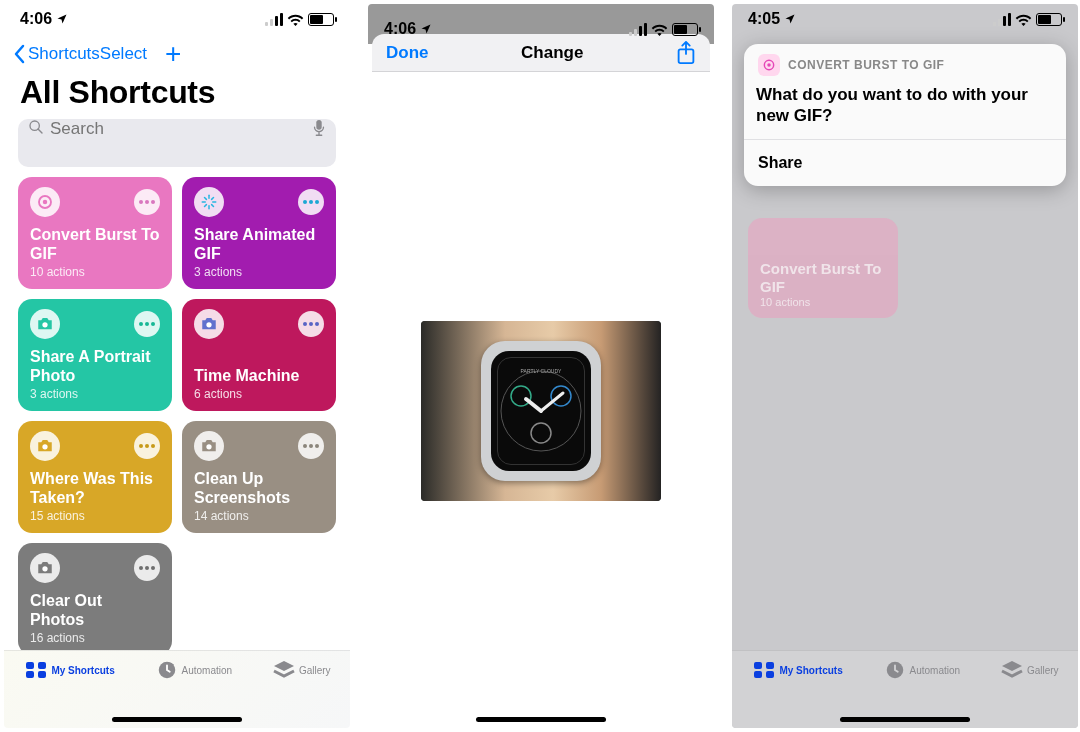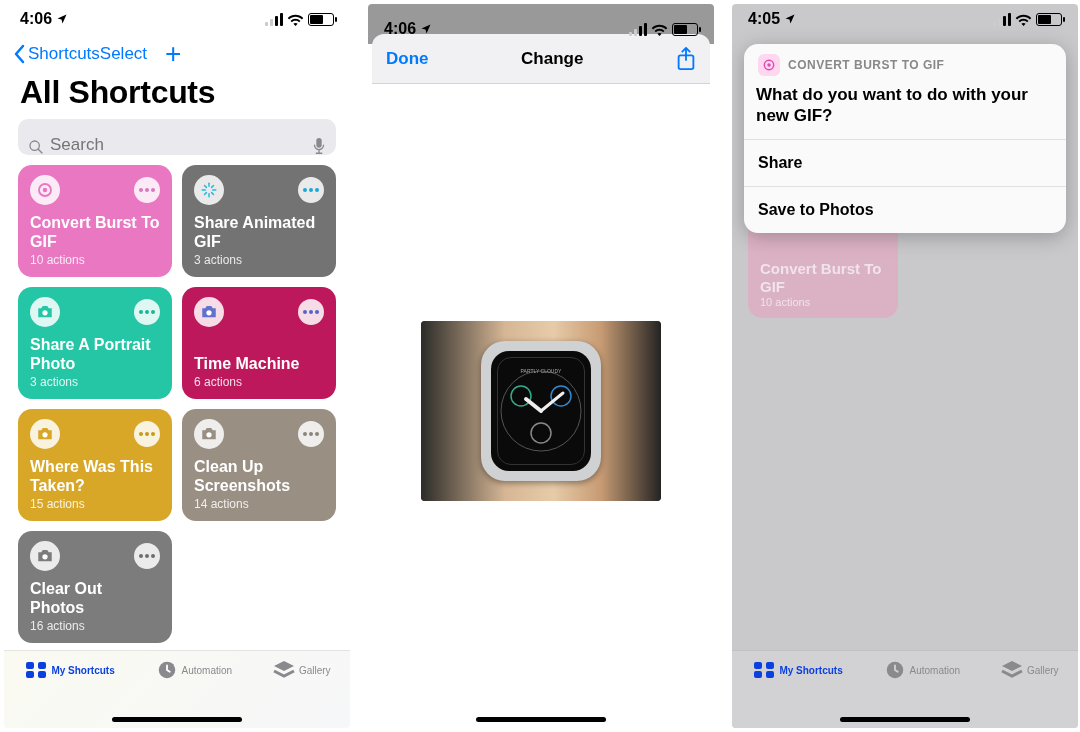--- a/index.html
+++ b/index.html
@@ -17,21 +17,21 @@
   .signal span:nth-child(4){height:13px;}
   .battery { width:26px; height:13px; border:1.5px solid #000; border-radius:3px; position:relative; }
   .battery::after { content:""; position:absolute; right:-4px; top:3px; width:2px; height:5px; background:#000; border-radius:1px;}
   .battery-fill { position:absolute; left:1px; top:1px; bottom:1px; width:55%; background:#000; border-radius:1px; }
   
   .nav-row { display:flex; align-items:center; justify-content:flex-start; padding:6px 14px 4px 8px; }
   .back-link { display:flex; align-items:center; color:#007aff; font-size:17px; gap:2px; cursor:pointer;}
   .nav-right { display:flex; align-items:center; gap:18px; color:#007aff; font-size:17px;}
   .plus { font-size:28px; font-weight:300; line-height:1; color:#007aff; cursor:pointer;}
   .big-title { font-size:32px; font-weight:800; padding:2px 16px 8px; letter-spacing:-0.3px;}
-  .search-wrap { margin:0 14px 10px; background:#e9e9ee; border-radius:10px; height:36px; display:flex; align-items:flex-end; padding:0 10px; gap:6px;}
+  .search-wrap { margin:0 14px 10px; background:#e9e9ee; border-radius:10px; height:48px; display:flex; align-items:flex-start; padding:0 10px; gap:6px;}
   .search-wrap .mag { color:#8a8a8e; }
   .search-wrap input { flex:1; border:none; background:transparent; font-size:17px; color:#8a8a8e; outline:none;}
   .search-wrap .mic { color:#8a8a8e; }
   .grid { display:grid; grid-template-columns:1fr 1fr; gap:10px; padding:0 14px; }
   .tile { border-radius:14px; padding:10px 12px 10px 12px; color:#fff; position:relative; height:112px; display:flex; flex-direction:column; justify-content:space-between; cursor:pointer;}
   .tile-top { display:flex; justify-content:space-between; align-items:center; }
   .tile-icon-circle { width:30px; height:30px; border-radius:50%; background:rgba(255,255,255,0.85); display:flex; align-items:center; justify-content:center;}
   .tile-more { width:26px; height:26px; border-radius:50%; background:rgba(255,255,255,0.85); display:flex; align-items:center; justify-content:center; gap:2px;}
   .tile-more span{width:4px;height:4px;border-radius:50%;}
   .tile-title { font-size:16px; font-weight:700; line-height:1.2; }
@@ -43,21 +43,21 @@
   
   .tabbar { position:absolute; bottom:0; left:0; right:0; height:78px; background:linear-gradient(135deg,#fafaf2 0%,#f6f7f8 100%); display:flex; justify-content:space-around; align-items:flex-start; padding-top:8px; border-top:0.5px solid rgba(0,0,0,0.08);}
   .tab { display:flex; flex-direction:row; align-items:center; gap:2px; font-size:10px; color:#8a8a8e; cursor:pointer;}
   .tab.active { color:#0a3fe0; font-weight:600;}
   .tab-icon { width:26px; height:22px; display:flex; align-items:center; justify-content:center;}
   .home-ind { position:absolute; bottom:6px; left:50%; transform:translateX(-50%); width:130px; height:5px; background:#000; border-radius:3px;}
   
   .p2 { background:#fff; }
   .p2-top-grey { background:#999; height:40px; display:flex; align-items:flex-end;}
   .p2-top-grey .status-bar{width:100%;}
-  .p2-sheet-head { background:#f1f1f3; border-top-left-radius:12px; border-top-right-radius:12px; margin:-10px 4px 0 4px; height:50px; display:flex; align-items:center; justify-content:space-between; padding:0 14px; border-bottom:0.5px solid #d4d4d7;}
+  .p2-sheet-head { background:#f1f1f3; border-top-left-radius:12px; border-top-right-radius:12px; margin:-10px 4px 0 4px; height:38px; display:flex; align-items:center; justify-content:space-between; padding:0 14px; border-bottom:0.5px solid #d4d4d7;}
   .p2-done { color:#007aff; font-size:17px; font-weight:600; cursor:pointer;}
   .p2-title { font-size:17px; font-weight:700; }
   .p2-share { color:#007aff; cursor:pointer;}
   .p2-body { position:absolute; top:90px; bottom:0; left:4px; right:4px; background:#fff; display:flex; align-items:center; justify-content:center;}
   .watch-img { width:240px; height:180px; background:linear-gradient(180deg,#3a3d3a 10%,#c9b39a 50%,#3a3d3a 90%); border-radius:4px; position:relative; display:flex; align-items:center; justify-content:center; overflow:hidden;}
   .wrist { position:absolute; inset:0; background:linear-gradient(90deg,#2b2b28 0%,#d6b695 35%,#e7cba8 55%,#c79b74 75%,#242323 100%);}
   .watch-case { position:relative; width:120px; height:140px; background:#cfd1d3; border-radius:24px; display:flex; align-items:center; justify-content:center; box-shadow:0 2px 6px rgba(0,0,0,0.4);}
   .watch-face { width:100px; height:120px; background:#0a0a0a; border-radius:18px; position:relative; overflow:hidden;}
   .watch-face::after{content:"";position:absolute;inset:6px;border:1px solid #333;border-radius:14px;}
   
@@ -153,21 +153,21 @@
             <span></span>
             <span></span>
           </span>
       </div>
       <div>
           <div class="tile-title">Convert Burst To GIF</div>
       <div class="tile-sub">10 actions</div>
         </div>
     </div>
 
-    <div class="tile tile2" style="background:#737373">
+    <div class="tile tile2" style="background:#a21caf">
       <div class="tile-top">
         <span class="tile-icon-circle">
             <svg width="18" height="18" viewBox="0 0 24 24">
               <g stroke="#27b6e0" stroke-width="2" stroke-linecap="round">
                 <line x1="12" y1="3" x2="12" y2="7"></line>
                 <line x1="12" y1="17" x2="12" y2="21"></line>
                 <line x1="3" y1="12" x2="7" y2="12"></line>
                 <line x1="17" y1="12" x2="21" y2="12"></line>
                 <line x1="6" y1="6" x2="8.5" y2="8.5"></line>
                 <line x1="15.5" y1="15.5" x2="18" y2="18"></line>
@@ -423,21 +423,20 @@
       <span class="card-head-icon">
           <svg width="14" height="14" viewBox="0 0 24 24">
             <circle cx="12" cy="12" r="8" stroke="#e546b7" stroke-width="2.5" fill="none"></circle>
             <circle cx="12" cy="12" r="3" fill="#e546b7"></circle>
           </svg>
         </span>
       <span class="card-head-title">CONVERT BURST TO GIF</span>
     </div>
     <div class="card-q">What do you want to do with your new GIF?</div>
     <div class="card-row">Share</div>
-    <div class="card-row">Save to Photos</div>
   </div>
 
   <div class="tabbar">
     <div class="tab active">
       <span class="tab-icon">
           <svg width="24" height="20" viewBox="0 0 24 20">
             <rect x="2" y="2" width="8" height="7" rx="2" fill="#0a3fe0"></rect>
             <rect x="14" y="2" width="8" height="7" rx="2" fill="#0a3fe0"></rect>
             <rect x="2" y="11" width="8" height="7" rx="2" fill="#0a3fe0"></rect>
             <rect x="14" y="11" width="8" height="7" rx="2" fill="#0a3fe0"></rect>

